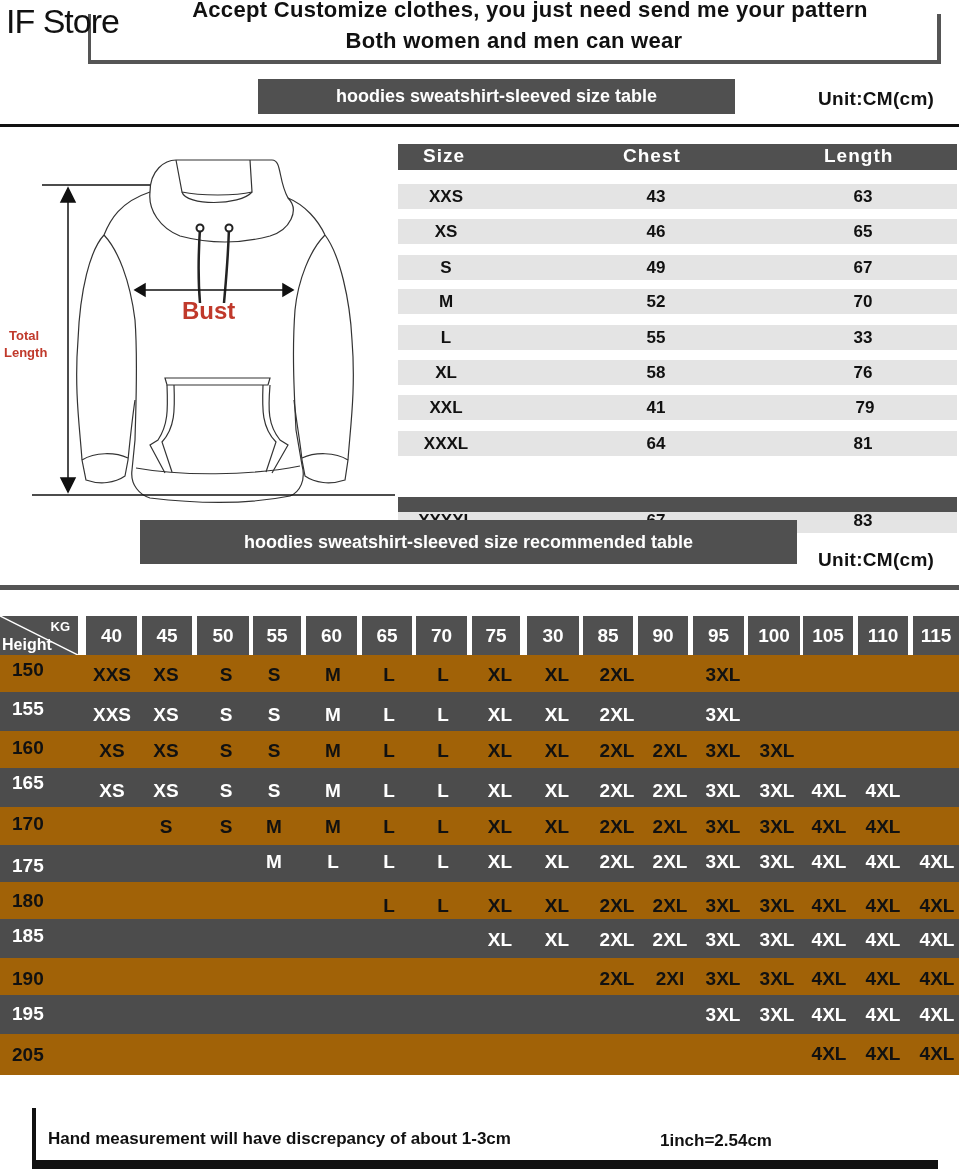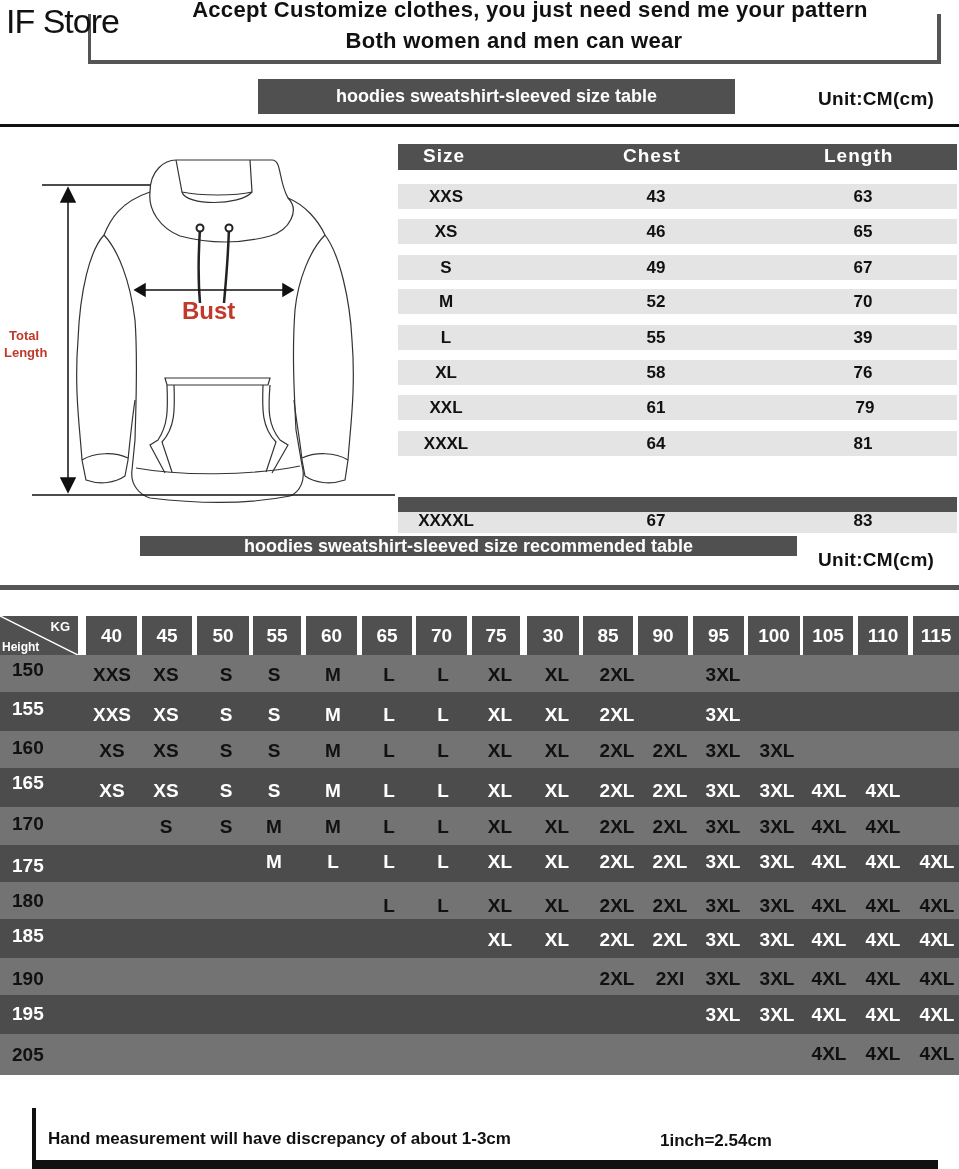--- a/index.html
+++ b/index.html
@@ -29,21 +29,21 @@
   .st-foot { left:398px; top:497px; width:559px; height:15px; background:#505050; }
 
   
   .fig-label { color:#c0392b; font-weight:bold; }
 
   
   .kg-cell { top:616px; height:39px; background:#505050; color:#fff; font-size:19px; font-weight:bold;
              display:flex; align-items:center; justify-content:center; }
   .corner { left:0; top:616px; width:78px; height:39px; background:#505050; color:#fff; overflow:hidden; }
   .rec-row { left:0; width:959px; }
-  .rec-row.light { background:#737373; color:#111;text-align:center; }
+  .rec-row.light { background:#a16207; color:#111;text-align:center; }
   .rec-row.dark { background:#4c4c4c; color:#fff; }
   .rec-row .h { position:absolute; left:12px; font-size:19px; font-weight:bold; }
   .rec-row .c { position:absolute; font-size:19px; font-weight:bold; transform:translateX(-50%); white-space:nowrap; }
 
   
   .foot-left-bar { left:32px; top:1108px; width:4px; height:60px; background:#111; }
   .foot-bottom-bar { left:32px; top:1160px; width:906px; height:9px; background:#111; }
   .foot-text { font-size:17px; font-weight:bold; }
 </style>
 </head>
@@ -130,55 +130,55 @@
       <span style="left: 465px;">67</span>
     </div>
     <div class="abs st-row" style="top: 289px;">
       <span style="left: 48px;">M</span>
       <span style="left: 258px;">52</span>
       <span style="left: 465px;">70</span>
     </div>
     <div class="abs st-row" style="top: 325px;">
       <span style="left: 48px;">L</span>
       <span style="left: 258px;">55</span>
-      <span style="left: 465px;">39</span>
+      <span style="left: 465px;">33</span>
     </div>
     <div class="abs st-row" style="top: 360px;">
       <span style="left: 48px;">XL</span>
       <span style="left: 258px;">58</span>
       <span style="left: 465px;">76</span>
     </div>
     <div class="abs st-row" style="top: 395px;">
       <span style="left: 48px;">XXL</span>
-      <span style="left: 258px;">61</span>
+      <span style="left: 258px;">41</span>
       <span style="left: 447px; margin-left: 20px;">79</span>
     </div>
     <div class="abs st-row" style="top: 431px;">
       <span style="left: 48px;">XXXL</span>
       <span style="left: 258px;">64</span>
       <span style="left: 465px;">81</span>
     </div>
     <div class="abs st-row" style="top: 478px; margin-top: 30px;">
       <span style="left: 48px;">XXXXL</span>
       <span style="left: 258px;">67</span>
       <span style="left: 465px;">83</span>
     </div>
   </div>
 <div class="abs st-foot"></div>
 
-<div class="abs section-bar" style="left:140px; top:536px; width:657px; height:20px;">hoodies sweatshirt-sleeved size recommended table</div>
+<div class="abs section-bar" style="left:140px; top:520px; width:657px; height:44px;">hoodies sweatshirt-sleeved size recommended table</div>
 <div class="abs unit-label" style="left:809px; top:549px;">Unit:CM(cm)</div>
 <div class="abs hr-grey" style="top:585px;"></div>
 
 <div class="abs corner">
   <svg width="78" height="39" style="position:absolute;left:0;top:0;">
     <line x1="0" y1="0" x2="78" y2="39" stroke="#fff" stroke-width="1.5"></line>
   </svg>
   <span class="abs" style="right:8px; top:3px; font-size:13px; font-weight:bold;">KG</span>
-  <span class="abs" style="left:2px; bottom:1px; font-size:12px; font-weight:bold;">Height</span>
+  <span class="abs" style="left:2px; bottom:1px; font-size:16px; font-weight:bold;">Height</span>
 </div>
 <div id="kg-header">
     <div class="abs kg-cell" style="left: 86px; width: 51px;">40</div>
     <div class="abs kg-cell" style="left: 142px; width: 50px;">45</div>
     <div class="abs kg-cell" style="left: 197px; width: 52px;">50</div>
     <div class="abs kg-cell" style="left: 253px; width: 48px;">55</div>
     <div class="abs kg-cell" style="left: 306px; width: 51px;">60</div>
     <div class="abs kg-cell" style="left: 362px; width: 50px;">65</div>
     <div class="abs kg-cell" style="left: 416px; width: 51px;">70</div>
     <div class="abs kg-cell" style="left: 472px; width: 48px;">75</div>

